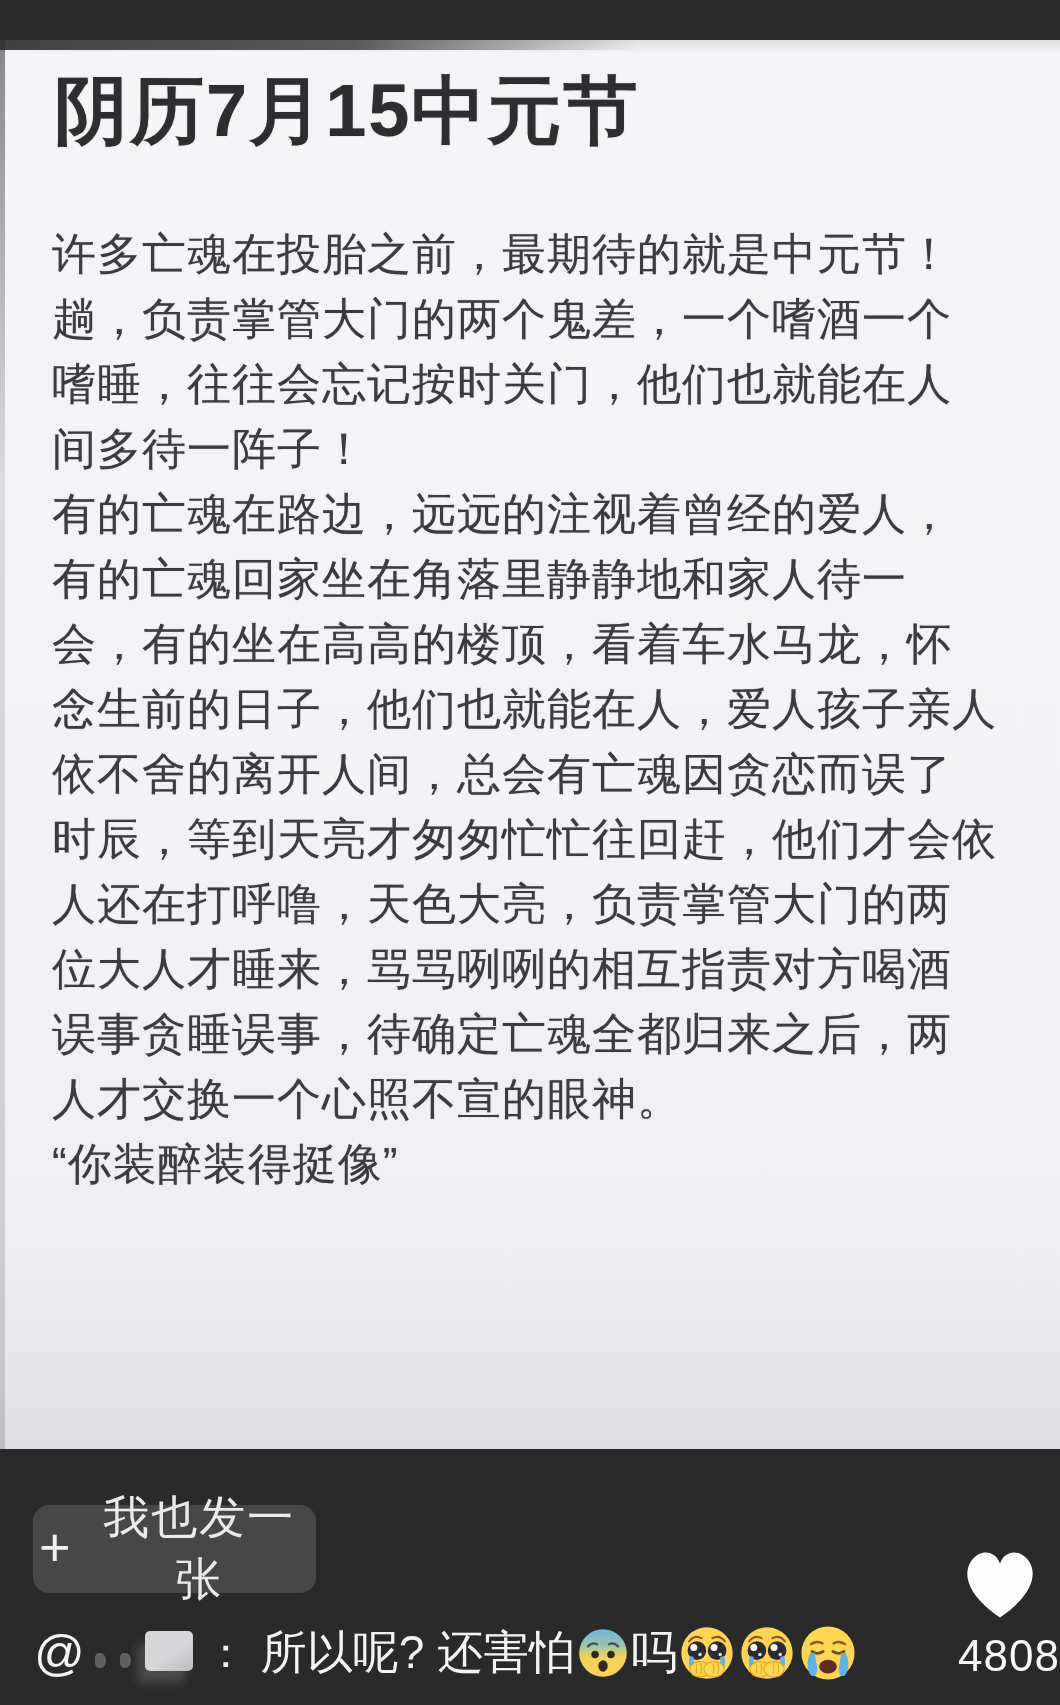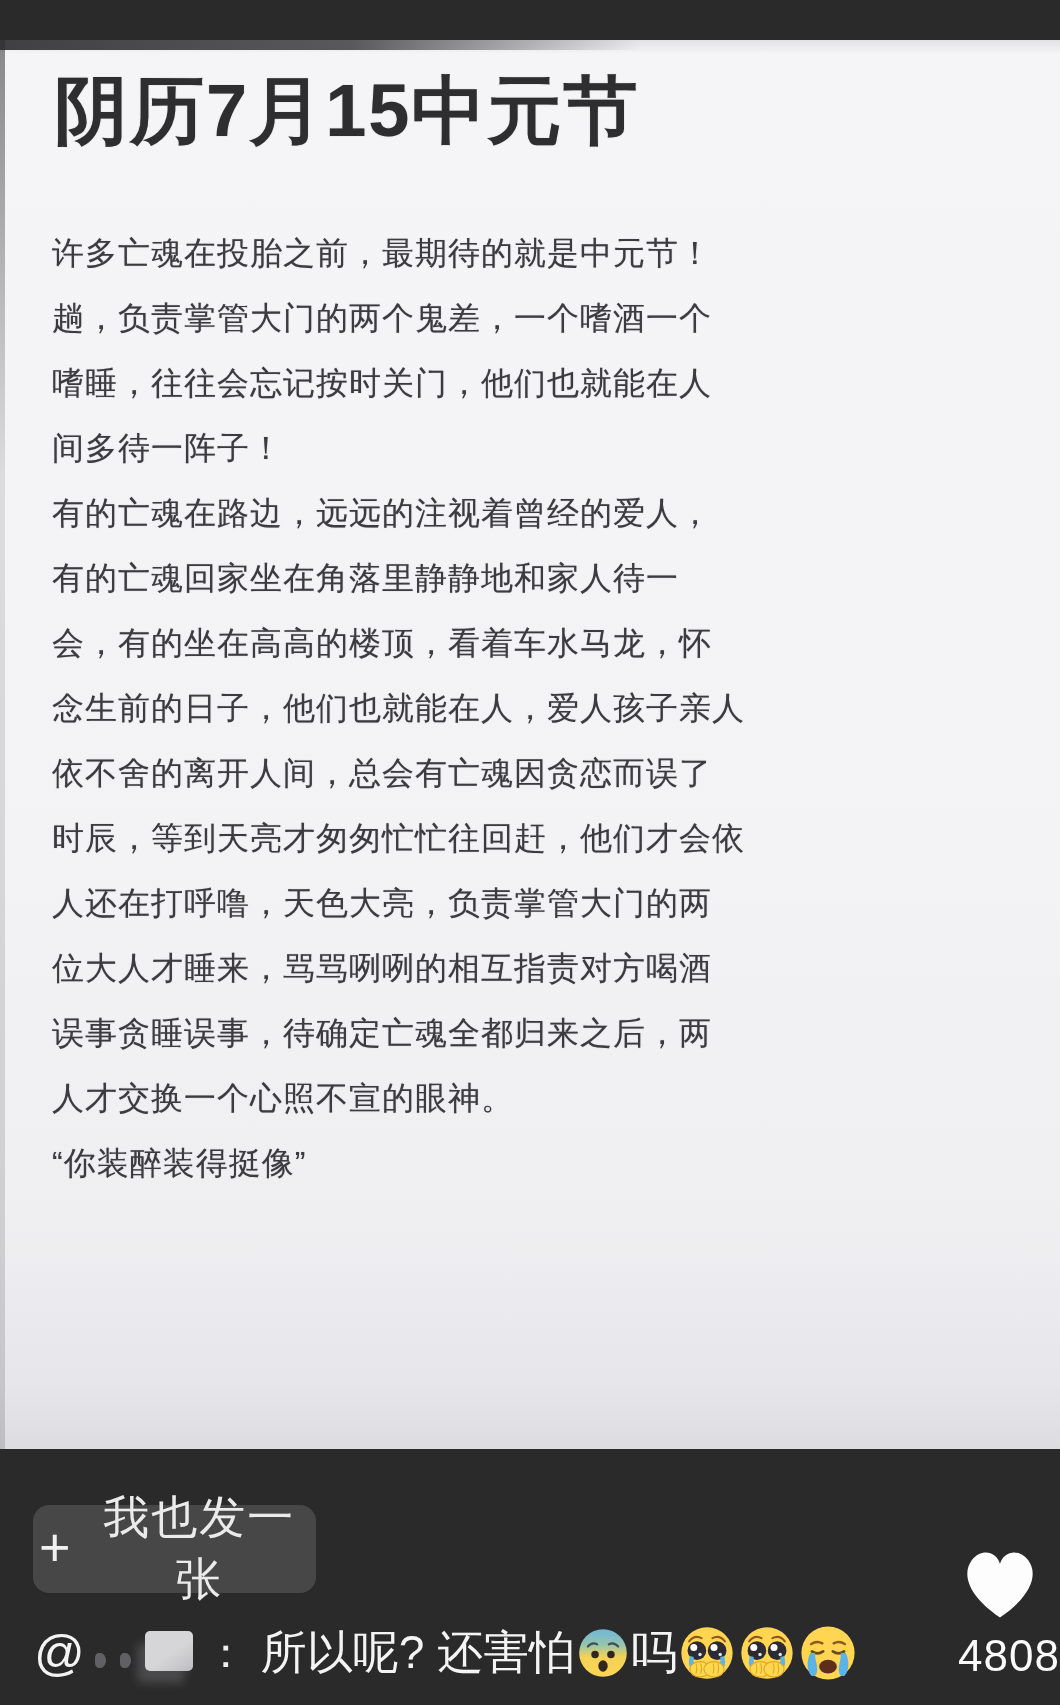--- a/index.html
+++ b/index.html
@@ -21,21 +21,21 @@
     background:linear-gradient(90deg,#404043 0%,#59595c 55%,rgba(90,90,93,0) 100%);}
   .photo-left-edge{position:absolute;left:0;top:0;width:5px;height:1449px;
     background:linear-gradient(180deg,rgba(45,45,48,.55),rgba(45,45,48,.12) 30%,rgba(45,45,48,.18));}
   .post-title{
     position:absolute;left:54px;top:22px;margin:0;
     font-size:74px;font-weight:700;letter-spacing:2px;color:#2e2e31;
     text-shadow:0 0 1px rgba(46,46,49,.45);
   }
   .post-body{
     position:absolute;left:52px;top:181px;right:26px;
-    font-size:32px;line-height:65px;letter-spacing:1px;color:#3c3c40;
+    font-size:44px;line-height:65px;letter-spacing:1px;color:#3c3c40;
     text-shadow:0 0 1px rgba(60,60,64,.4);
   }
   .post-body .bline{height:65px;white-space:nowrap;}
   
   .bottom-bar{
     position:absolute;left:0;top:1449px;width:1060px;height:256px;
     background:#2a2a2b;color:#f2f2f2;
   }
   .repost-btn{
     position:absolute;left:33px;top:56px;width:283px;height:88px;

